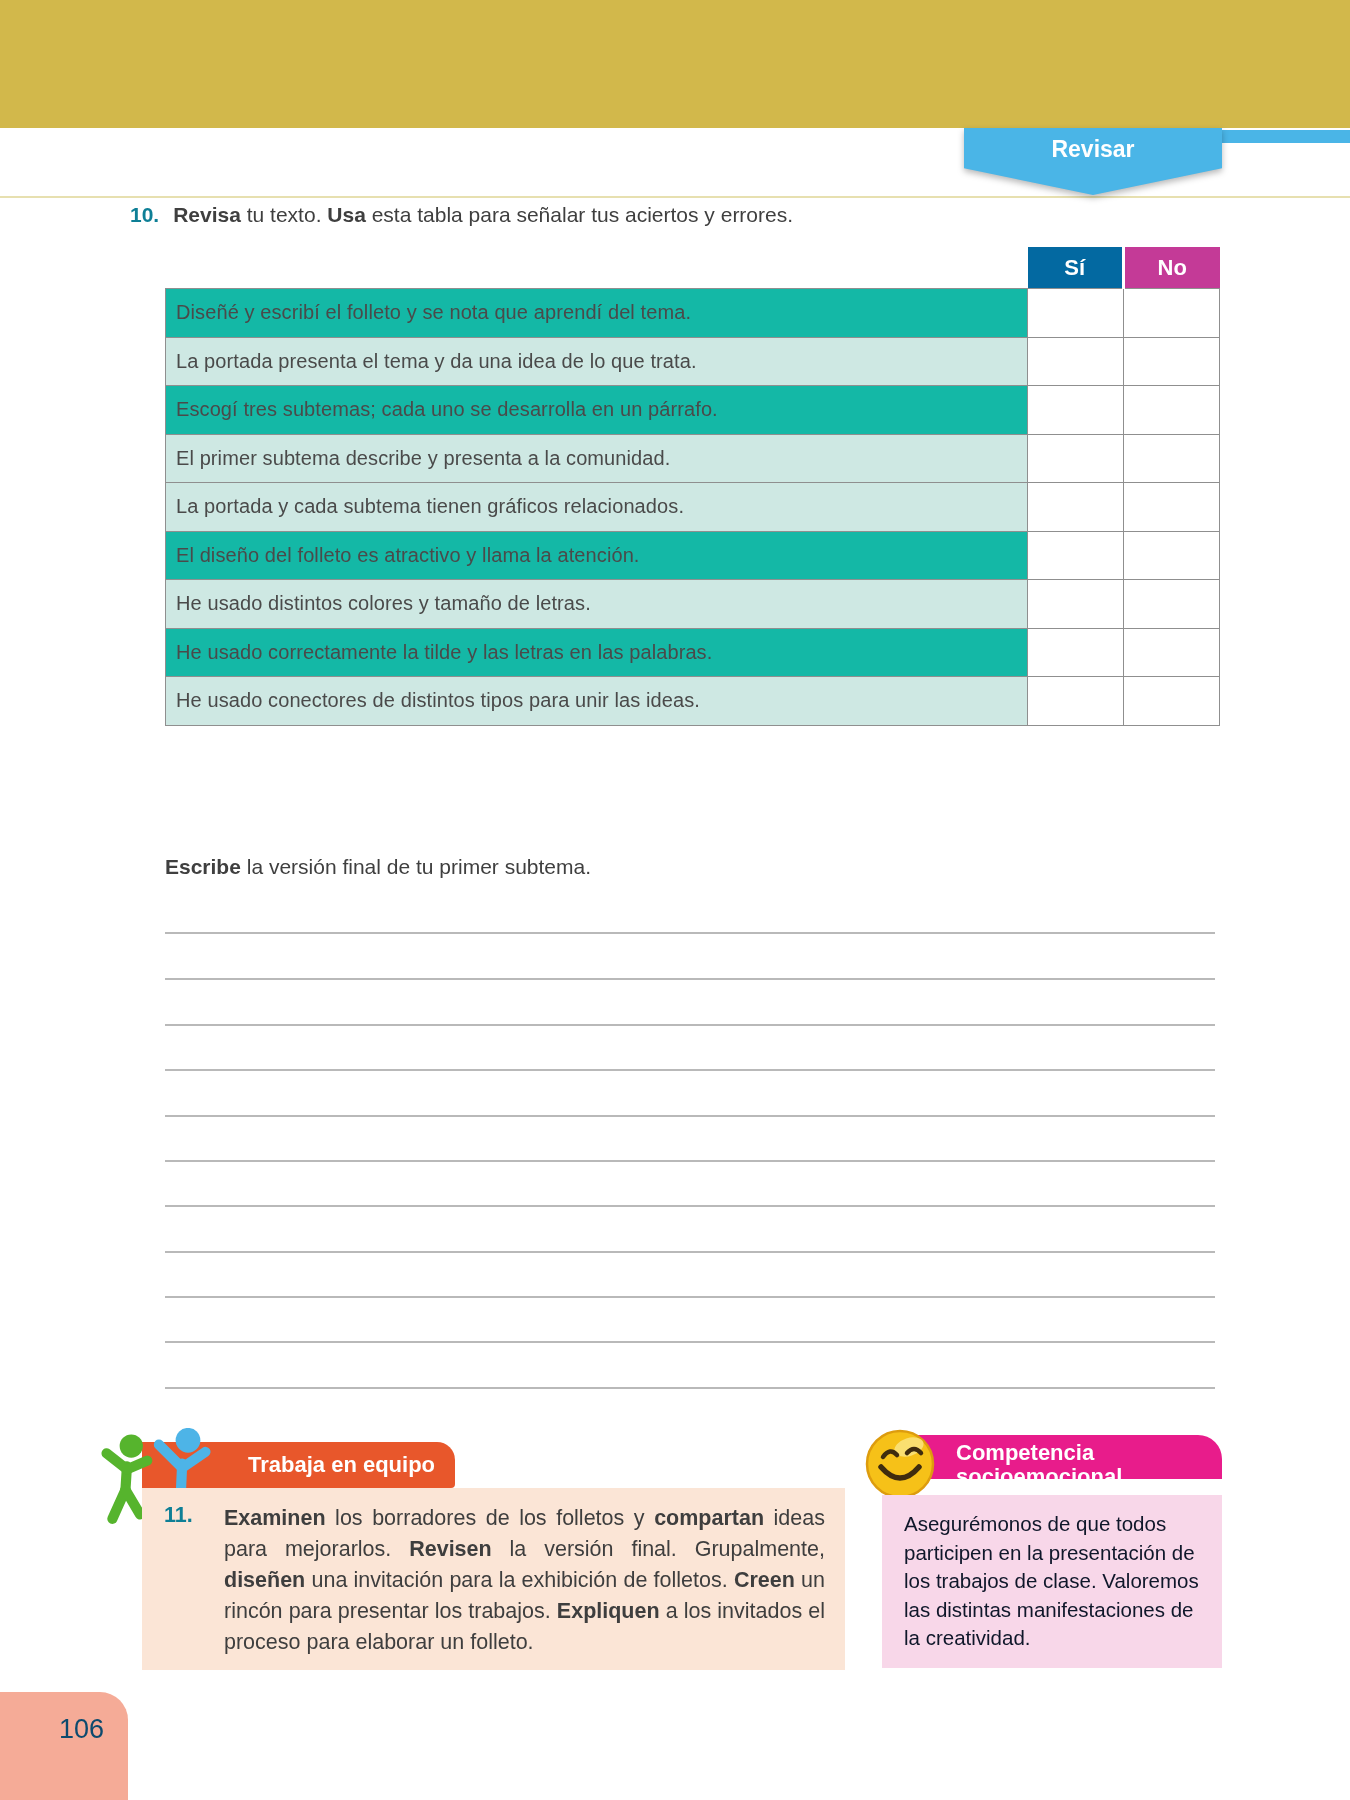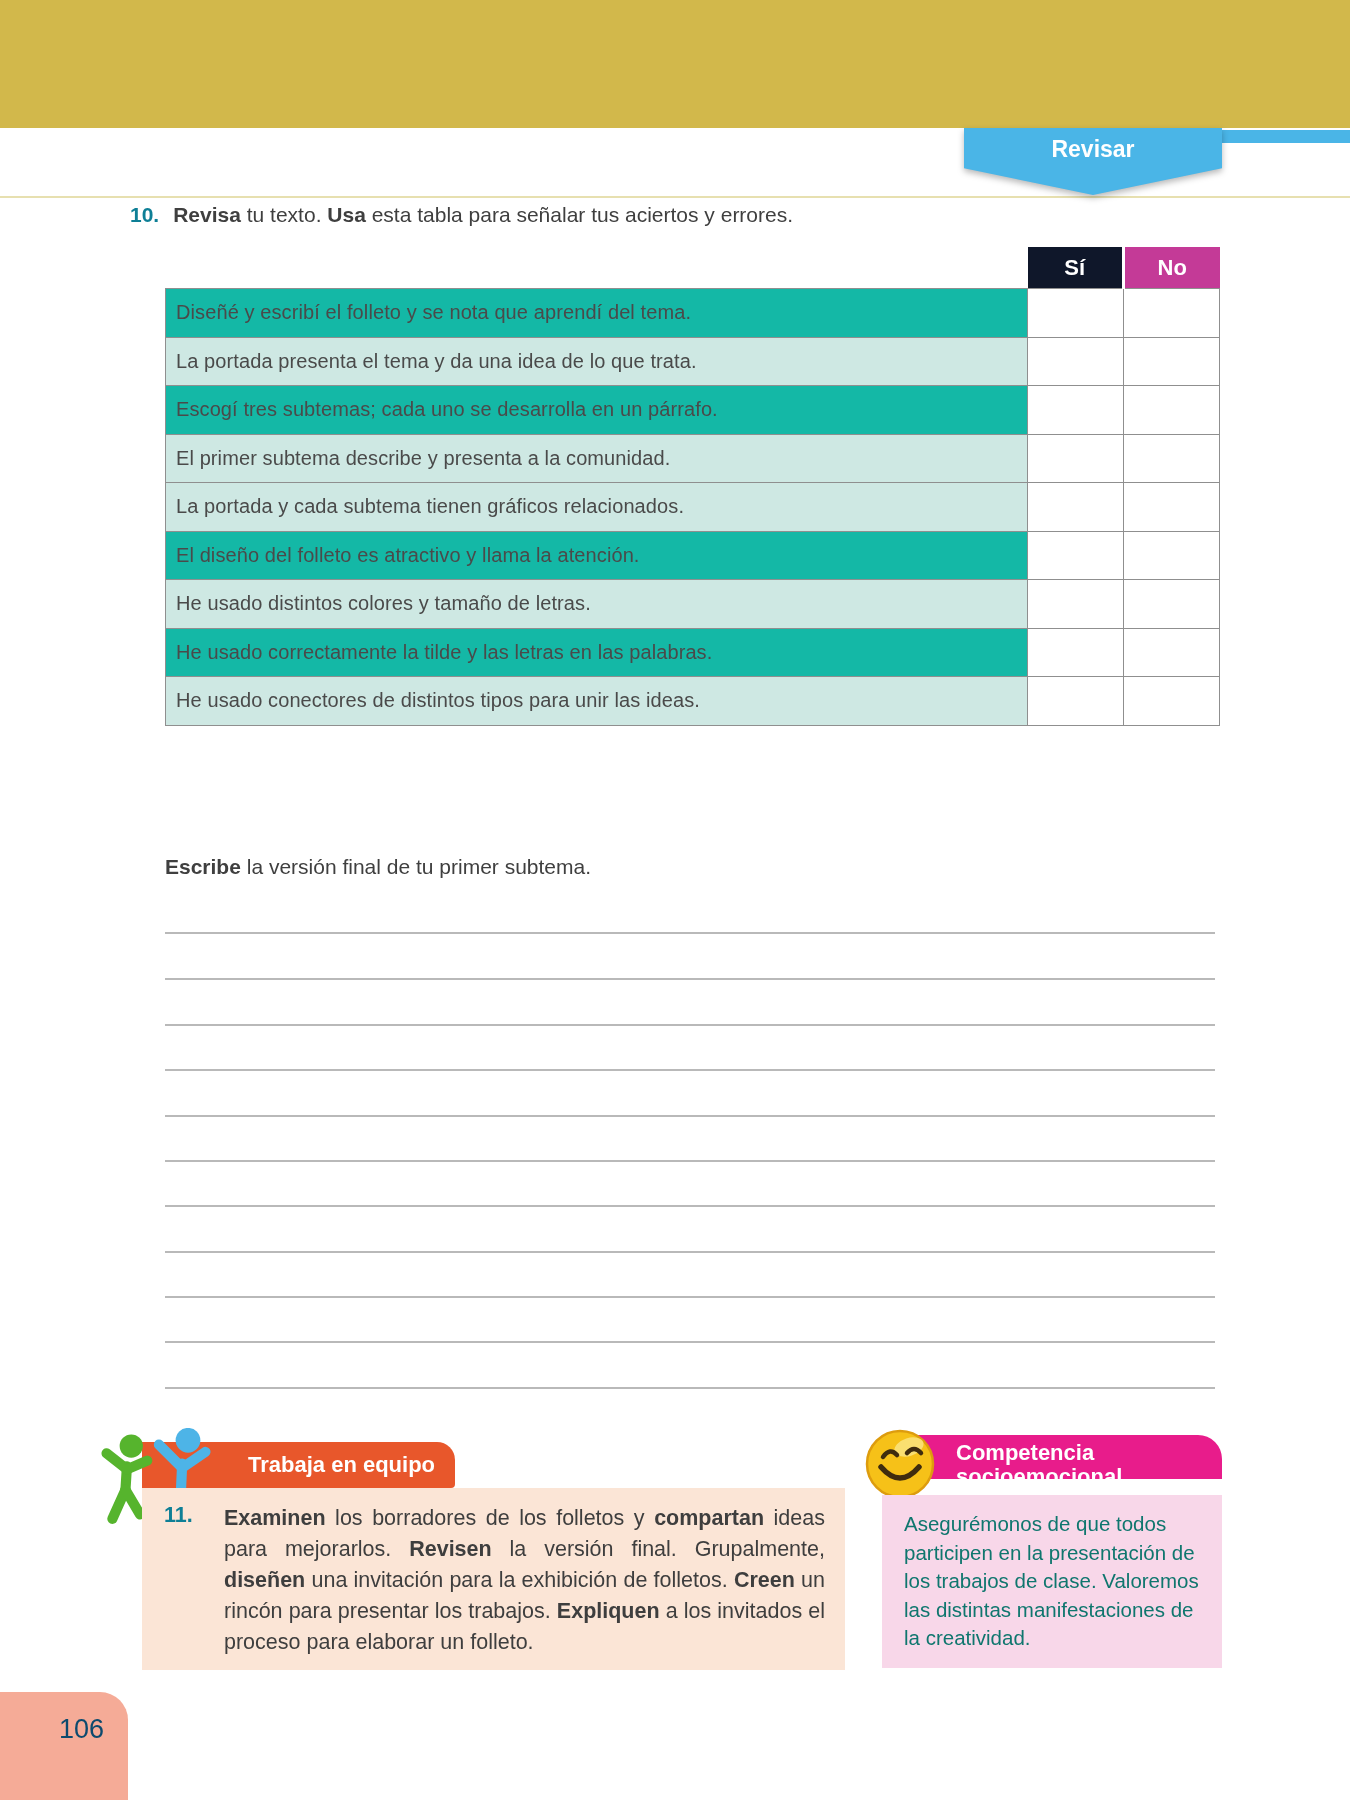--- a/index.html
+++ b/index.html
@@ -20,21 +20,21 @@
   
   .instr{position:absolute;left:130px;top:203px;font-size:21px;color:#3f3f3f;}
   .num{color:#0e7f96;font-weight:bold;margin-right:14px;}
   .b{font-weight:bold;}
 
   
   table.checklist{position:absolute;left:165px;top:247px;border-collapse:collapse;table-layout:fixed;}
   .checklist col.c-stmt{width:862px;} .checklist col.c-ans{width:96px;}
   .checklist th{height:41px;font-size:22px;font-weight:bold;color:#fff;text-align:center;vertical-align:middle;padding:0;}
   .checklist th.spacer{background:transparent;border:none;}
-  .checklist th.h-si{background:#0f172a;}
+  .checklist th.h-si{background:#0369a1;}
   .checklist th.h-no{background:#c43a97;border-left:3px solid #ffffff;}
   .checklist td{border:1px solid #8f8f8f;height:47.5px;padding:0;}
   .checklist td.stmt{font-size:20px;color:#4a4a4a;padding-left:10px;letter-spacing:.1px;}
   .checklist tr.odd td.stmt{background:#14b8a6;}
   .checklist tr.even td.stmt{background:#cee8e3;}
   .checklist td.ans{background:#ffffff;}
 
   
   .write-prompt{position:absolute;left:165px;top:855px;font-size:21px;color:#3f3f3f;}
   .wline{position:absolute;left:165px;width:1050px;height:2px;background:#b9b9b9;}
@@ -48,21 +48,21 @@
   .team-box .inner{display:flex;padding:15px 20px 0 22px;}
   .team-box .num{font-size:21.5px;flex:0 0 46px;}
   .team-box p{margin:0;width:615px;font-size:21.5px;line-height:31px;color:#3e3e3e;
               text-align:justify;}
 
   
   .comp-header{position:absolute;left:882px;top:1435px;width:340px;height:44px;background:#e81c8b;
                border-radius:24px 24px 0 0;}
   .comp-header .titles{padding:6px 0 0 74px;color:#fff;font-weight:bold;font-size:22px;line-height:24px;}
   .comp-body{position:absolute;left:882px;top:1495px;width:340px;height:173px;background:#f8d7e9;}
-  .comp-body p{margin:0;padding:15px 18px 0 22px;font-size:20.5px;line-height:28.5px;color:#0f766e;}
+  .comp-body p{margin:0;padding:15px 18px 0 22px;font-size:20.5px;line-height:28.5px;color:#0f172a;}
   .comp-icon{position:absolute;left:862px;top:1426px;}
 
   
   .page-num{position:absolute;left:0;top:1692px;width:128px;height:108px;background:#f5ab97;
             border-radius:0 28px 0 0;}
   .page-num span{display:block;text-align:right;padding:22px 24px 0 0;font-size:27px;color:#0c4a6e;}
 </style>
 </head>
 <body>
 

